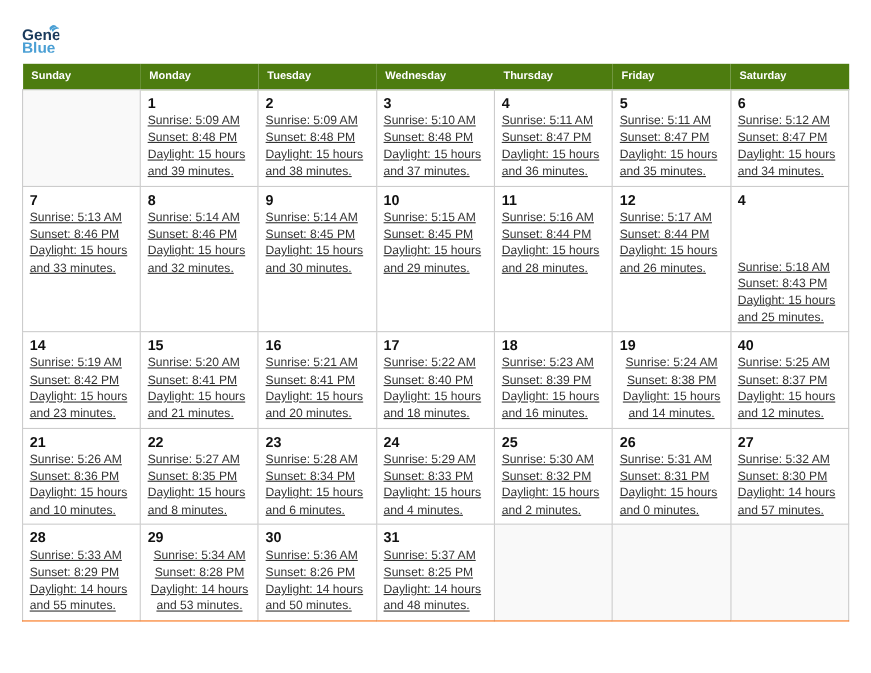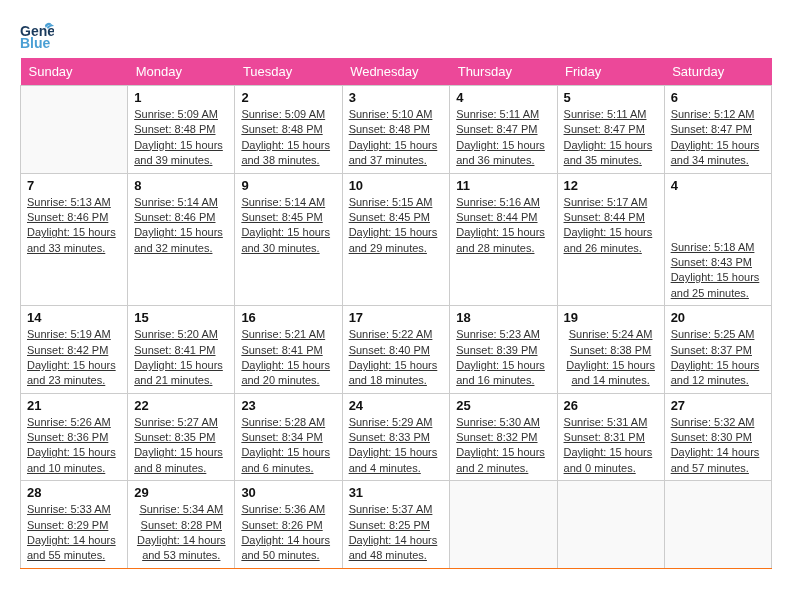--- a/index.html
+++ b/index.html
@@ -37,26 +37,26 @@
     }
     .location {
       font-size: 15px;
       color: #333;
     }
     table {
       width: 100%;
       border-collapse: collapse;
     }
     th {
-      background-color: #ec4899;
+      background-color: #4d7c0f;
       color: white;
       text-align: left;
       padding: 6px 8px;
-      font-size: 13px;
-      font-weight: normal;
+      font-size: 10px;
+      font-weight: bold;
     }
     td {
       border: 1px solid #ccc;
       vertical-align: top;
       padding: 4px 6px;
       width: 108px;
       min-height: 80px;
       font-size: 11px;
       color: #333;
     }
@@ -245,21 +245,21 @@
 and 16 minutes.</div>
         </td>
         <td>
           <div class="day-number">19</div>
           <div class="day-info" style="white-space: pre-line; text-align: center;">Sunrise: 5:24 AM
 Sunset: 8:38 PM
 Daylight: 15 hours
 and 14 minutes.</div>
         </td>
         <td>
-          <div class="day-number">20</div>
+          <div class="day-number">40</div>
           <div class="day-info" style="white-space: pre-line;">Sunrise: 5:25 AM
 Sunset: 8:37 PM
 Daylight: 15 hours
 and 12 minutes.</div>
         </td>
       </tr>
       <tr>
         <td>
           <div class="day-number">21</div>
           <div class="day-info" style="white-space: pre-line;">Sunrise: 5:26 AM

